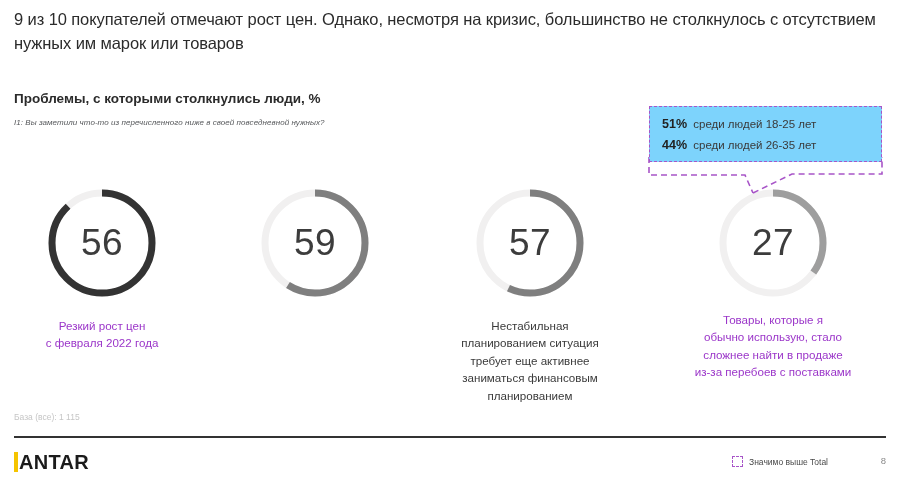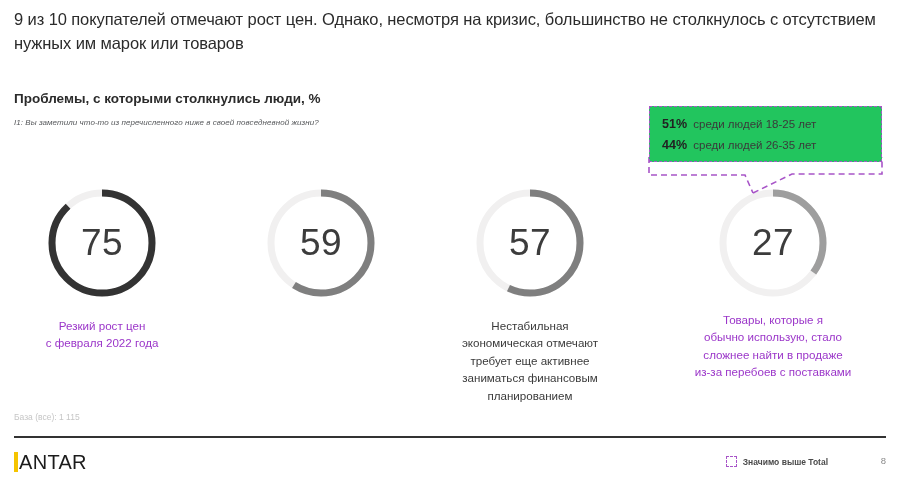--- a/index.html
+++ b/index.html
@@ -50,21 +50,21 @@
 
   
   .callout {
     position: absolute;
     left: 649px;
     top: 106px;
     width: 233px;
     box-sizing: border-box;
     border: 1.6px dashed #a855c8;
     padding: 7px 10px 6px 12px;
-    background: #22c55e;
+    background: #7dd3fc;
     z-index: 5;
   }
   .callout-line {
     font-size: 11.5px;
     line-height: 1.65;
     color: #3a3a3a;
     white-space: nowrap;
   }
   .callout-line .pct {
     font-weight: bold;
@@ -91,21 +91,21 @@
     width: 900px;
     height: 210px;
   }
   .donut-cell {
     position: absolute;
     top: 0;
     width: 216px;
     text-align: center;
   }
   .donut-cell.c0 { left: -6px; }
-  .donut-cell.c1 { left: 213px; }
+  .donut-cell.c1 { left: 207px; }
   .donut-cell.c2 { left: 422px; }
   .donut-cell.c3 { left: 665px; }
 
   .donut-wrap {
     position: relative;
     width: 114px;
     height: 114px;
     margin: 0 auto;
   }
   .donut-wrap svg {
@@ -152,21 +152,21 @@
     top: 436px;
     width: 872px;
     height: 2px;
     background: #333333;
   }
   .logo {
     position: absolute;
     left: 14px;
     top: 452px;
     font-size: 20px;
-    font-weight: normal;
+    font-weight: bold;
     letter-spacing: 0.3px;
     color: #1b1b1b;
     line-height: 1;
     display: flex;
     align-items: flex-start;
   }
   .logo-bar {
     display: inline-block;
     width: 4px;
     height: 20px;
@@ -175,21 +175,20 @@
   }
   .logo-text { display: inline-block; }
 
   .legend {
     position: absolute;
     right: 72px;
     top: 456px;
     display: flex;
     align-items: center;
     gap: 6px;
-    font-weight: bold;
   }
   .legend-swatch {
     width: 11px;
     height: 11px;
     border: 1.4px dashed #a855c8;
     box-sizing: border-box;
   }
   .legend-text {
     font-size: 8.5px;
     color: #4a4a4a;
@@ -201,21 +200,21 @@
     font-size: 9.5px;
     color: #8a8a8a;
   }
 </style>
 </head>
 <body>
 
 <div class="headline">9 из 10 покупателей отмечают рост цен. Однако, несмотря на кризис, большинство не столкнулось с отсутствием нужных им марок или товаров</div>
 
 <div class="section-title">Проблемы, с которыми столкнулись люди, %</div>
-<div class="section-question">I1: Вы заметили что-то из перечисленного ниже в своей повседневной жизни?</div>
+<div class="section-question">I1: Вы заметили что-то из перечисленного ниже в своей повседневной нужных?</div>
 
 <svg class="callout-tail" viewBox="0 0 250 45" xmlns="http://www.w3.org/2000/svg">
   <path d="M 9 2 L 9 20 L 105 20 L 113 38" fill="none" stroke="#a855c8" stroke-width="1.6" stroke-dasharray="6 4"></path>
   <path d="M 113 38 L 152 19 L 242 19 L 242 2" fill="none" stroke="#a855c8" stroke-width="1.6" stroke-dasharray="6 4"></path>
 </svg>
 
 <div class="callout">
   <div class="callout-line">
     <span class="pct">51%</span>
     <span>среди людей 18-25 лет</span>
@@ -227,21 +226,21 @@
 </div>
 
 <div class="donuts">
 
   <div class="donut-cell c0">
     <div class="donut-wrap">
       <svg viewBox="0 0 114 114" xmlns="http://www.w3.org/2000/svg">
         <circle class="track" cx="57" cy="57" r="50" fill="none" stroke-width="7" stroke="#f1f0f0"></circle>
         <circle class="arc" cx="57" cy="57" r="50" fill="none" stroke-width="7" stroke-linecap="butt" stroke="#333333" stroke-dasharray="276.4601535159018 37.6991118430775" stroke-dashoffset="0"></circle>
       </svg>
-      <div class="donut-value">75</div>
+      <div class="donut-value">56</div>
     </div>
     <div class="donut-label highlight" style="color: rgb(155, 54, 201);">
       <div>Резкий рост цен</div>
       <div>с февраля 2022 года</div>
     </div>
   </div>
 
   <div class="donut-cell c1">
     <div class="donut-wrap">
       <svg viewBox="0 0 114 114" xmlns="http://www.w3.org/2000/svg">
@@ -255,21 +254,21 @@
   <div class="donut-cell c2">
     <div class="donut-wrap">
       <svg viewBox="0 0 114 114" xmlns="http://www.w3.org/2000/svg">
         <circle class="track" cx="57" cy="57" r="50" fill="none" stroke-width="7" stroke="#f1f0f0"></circle>
         <circle class="arc" cx="57" cy="57" r="50" fill="none" stroke-width="7" stroke-linecap="butt" stroke="#7f7f7f" stroke-dasharray="179.0707812546182 135.08848410436113" stroke-dashoffset="0"></circle>
       </svg>
       <div class="donut-value">57</div>
     </div>
     <div class="donut-label">
       <div>Нестабильная</div>
-      <div>экономическая отмечают</div>
+      <div>планированием ситуация</div>
       <div>требует еще активнее</div>
       <div>заниматься финансовым</div>
       <div>планированием</div>
     </div>
   </div>
 
   <div class="donut-cell c3">
     <div class="donut-wrap">
       <svg viewBox="0 0 114 114" xmlns="http://www.w3.org/2000/svg">
         <circle class="track" cx="57" cy="57" r="50" fill="none" stroke-width="7" stroke="#f1f0f0"></circle>

